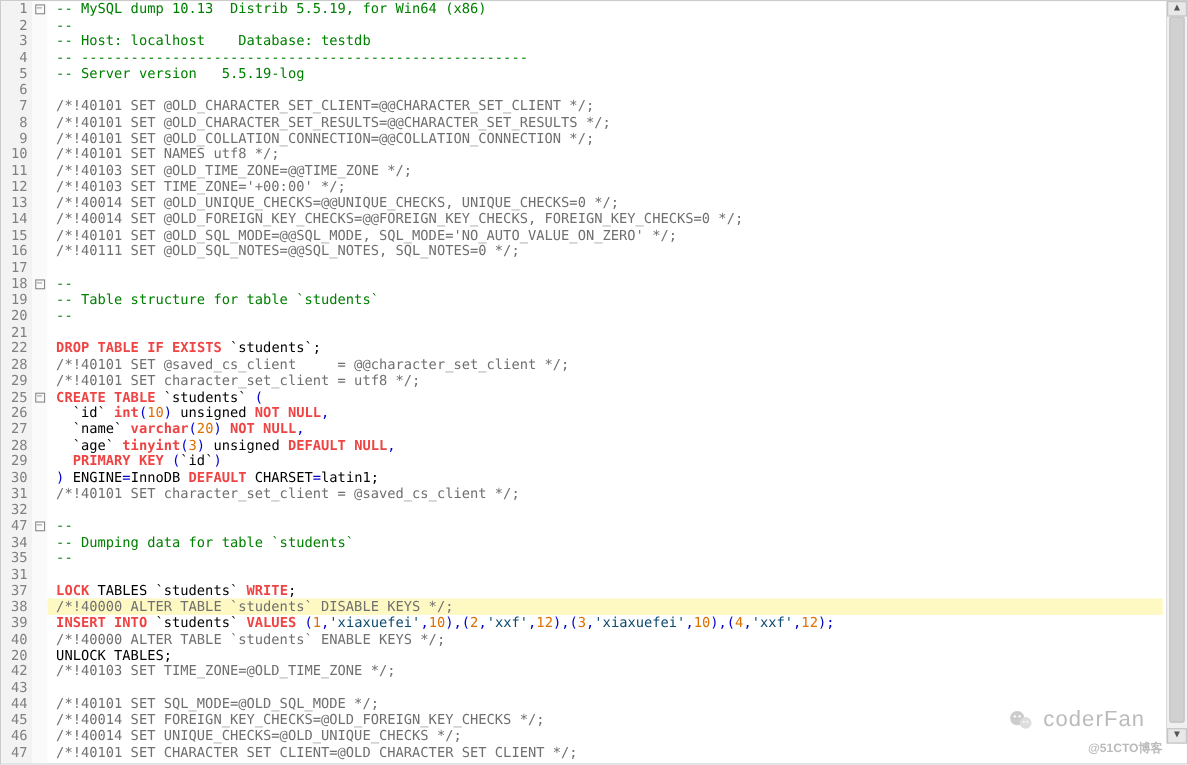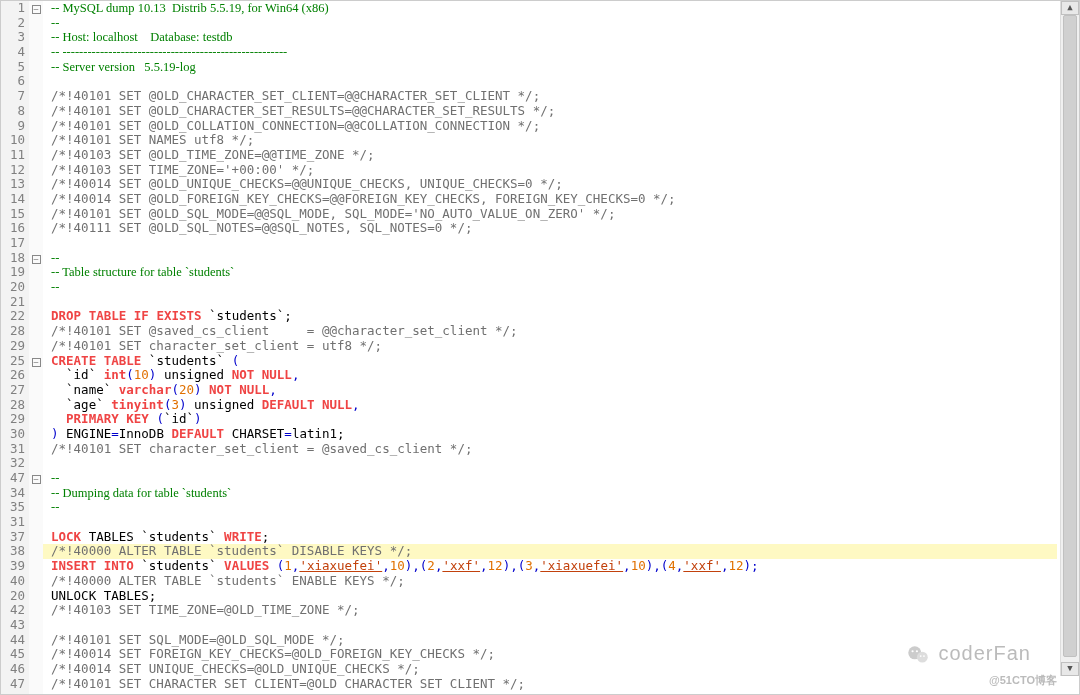--- a/index.html
+++ b/index.html
@@ -5,32 +5,32 @@
   html,body{margin:0;padding:0;width:1080px;height:695px;overflow:hidden;background:#fff;font-family:Consolas,Menlo,monospace;font-size:12.5px;}
   .editor-wrap{position:absolute;left:0;top:0;width:1080px;height:695px;border:1px solid #ccc;box-sizing:border-box;overflow:hidden;}
   .gutter{position:absolute;left:0;top:0;width:28px;height:100%;background:#f3f3f3;border-right:1px solid #ddd;text-align:right;color:#808080;}
   .gutter div{height:14.7px;line-height:14.7px;padding-right:4px;box-sizing:border-box;}
   .foldcol{position:absolute;left:28px;top:0;width:14px;height:100%;background:#fafafa;}
   .foldcol div{height:14.7px;line-height:14.7px;text-align:center;color:#888;font-size:9px;position:relative;}
   .fold-box{display:inline-block;width:9px;height:9px;border:1px solid #888;line-height:7px;font-size:9px;text-align:center;box-sizing:border-box;vertical-align:middle;margin-top:2px;}
   .code{position:absolute;left:42px;top:0;right:22px;height:100%;white-space:pre;}
   .codeline{height:14.7px;line-height:14.7px;padding-left:8px;box-sizing:border-box;}
   .hl{background:#fef9c3;}
-  .c-comment{color:#008000;font-family:Liberation Serif, serif;}
+  .c-comment{color:#008000;}
   .c-gray{color:#707070;}
   .c-kw{color:#ef4444;font-weight:bold;}
   .c-kw2{color:#0000cc;}
   .c-num{color:#e07000;}
-  .c-quote{color:#c2410c;text-decoration:underline;}
+  .c-quote{color:#0c4a6e;}
   .scrollbar{position:absolute;top:0;right:0;width:18px;height:calc(100% - 18px);background:#f0f0f0;border-left:1px solid #ddd;}
   .scrollbar .thumb{position:absolute;left:2px;right:2px;top:0;height:640px;background:#d0d0d0;border:1px solid #c0c0c0;border-radius:2px;}
   .scroll-arrow{position:absolute;left:0;width:18px;height:14px;background:#e8e8e8;border:1px solid #c0c0c0;box-sizing:border-box;text-align:center;line-height:10px;font-size:9px;color:#555;}
   .scroll-arrow.up{top:0;}
   .scroll-arrow.down{bottom:0;}
-  .watermark{position:absolute;right:48px;bottom:26px;color:#bbb;font-family:Arial,sans-serif;font-size:20px;letter-spacing:1px;margin-top:32px;}
+  .watermark{position:absolute;right:38px;bottom:26px;color:#bbb;font-family:Arial,sans-serif;font-size:20px;letter-spacing:1px;margin-top:32px;}
   .watermark-icon{display:inline-block;width:26px;height:26px;vertical-align:middle;margin-right:8px;}
   .watermark2{position:absolute;right:22px;bottom:6px;color:#bbb;font-family:Arial,sans-serif;font-size:11px;font-weight:bold;}
 </style>
 </head>
 <body>
 
 <div class="editor-wrap">
   <div class="gutter" id="gutter">
       <div>1</div>
       <div>2</div>

